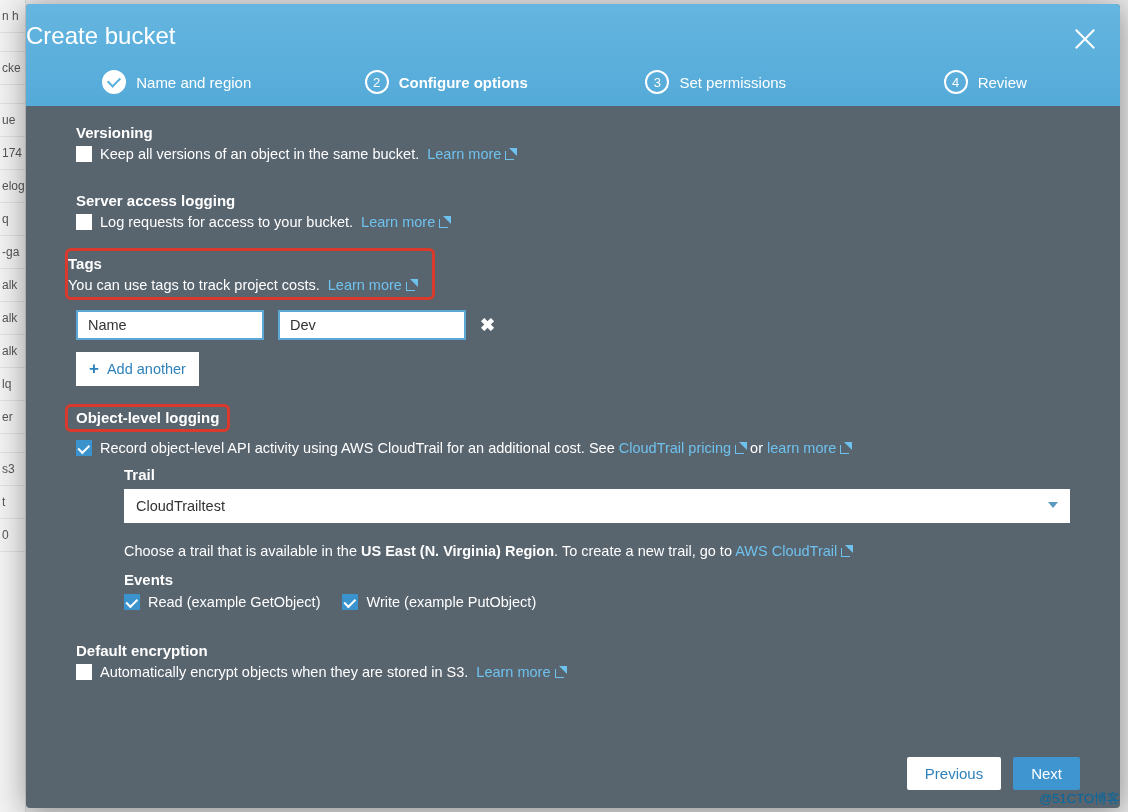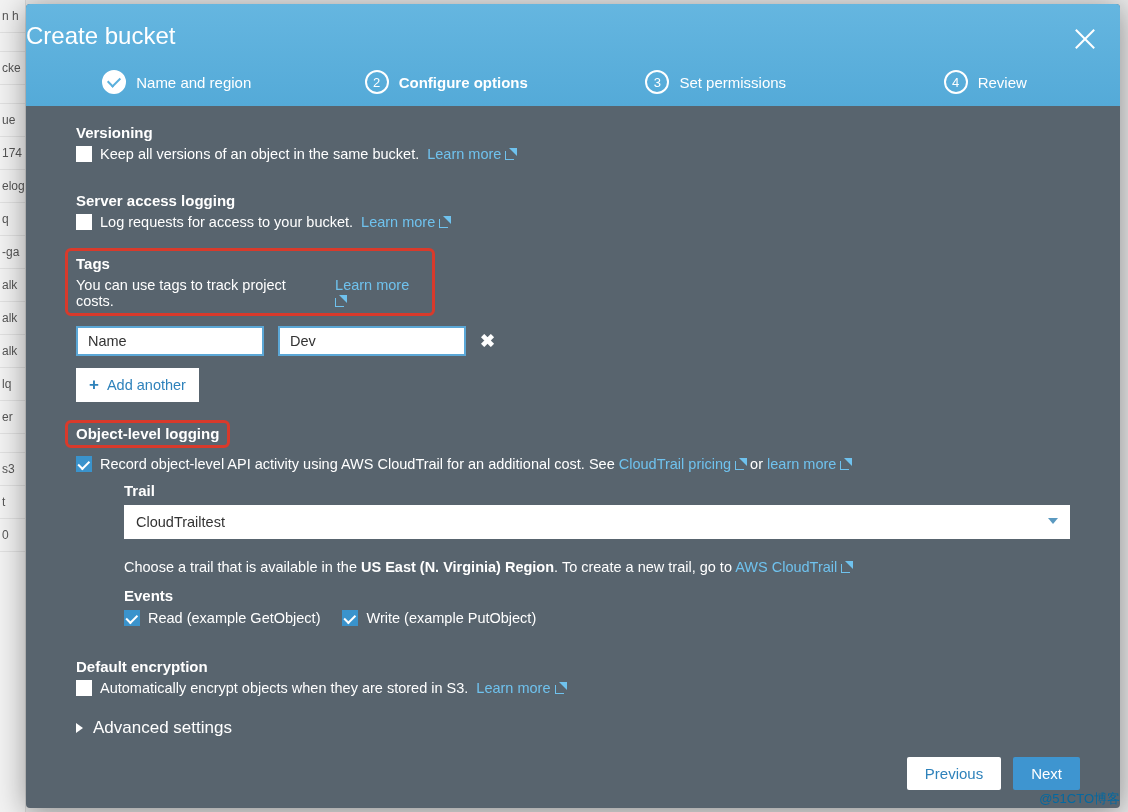--- a/index.html
+++ b/index.html
@@ -80,21 +80,21 @@
 .lm { color:#6fc2ee; text-decoration:none; cursor:pointer;}
 .ext-icon{ display:inline-block; width:11px; height:11px; position:relative; top:1px;}
 .ext-icon::before{
   content:''; position:absolute; left:0; bottom:0; width:8px; height:8px; border:1.5px solid currentColor; border-top:none; border-right:none;
 }
 .ext-icon::after{
   content:''; position:absolute; right:-1px; top:-1px; width:0; height:0;
   border-left:4px solid transparent; border-bottom:4px solid transparent; border-top:4px solid currentColor; border-right:4px solid currentColor;
 }
 .highlight-red{
-  border:3px solid #d93a2b; border-radius:6px; padding:4px 8px; margin-left:-11px; display:inline-block;
+  border:3px solid #d93a2b; border-radius:6px; padding:4px 0; margin-left:-11px; display:inline-block;
 }
 .tag-inputs{ display:flex; gap:14px; align-items:center; margin-top:10px;}
 .txt{
   background:#fff; color:#333; font-size:14.5px; padding:5px 10px;
   border:2px solid #5ba7d6; height:30px;
 }
 .txt.key{ width:188px;}
 .txt.val{ width:188px;}
 .remove-tag{ color:#fff; font-size:18px; cursor:pointer; font-weight:bold;}
 .add-btn{
@@ -249,24 +249,20 @@
     </div>
 
     <div style="height:22px"></div>
     <div class="section-title">Default encryption</div>
     <div class="row-line">
       <span class="cb"></span>
       <span>Automatically encrypt objects when they are stored in S3.</span>
       <a class="lm"><span>Learn more</span> <span class="ext-icon"></span></a>
     </div>
 
-    <div class="adv">
-      <span class="tri"></span>
-      <span>Advanced settings</span>
-    </div>
 
   </div>
 
   <div class="modal-footer">
     <button class="btn btn-prev">Previous</button>
     <button class="btn btn-next">Next</button>
   </div>
 
 </div>
 

